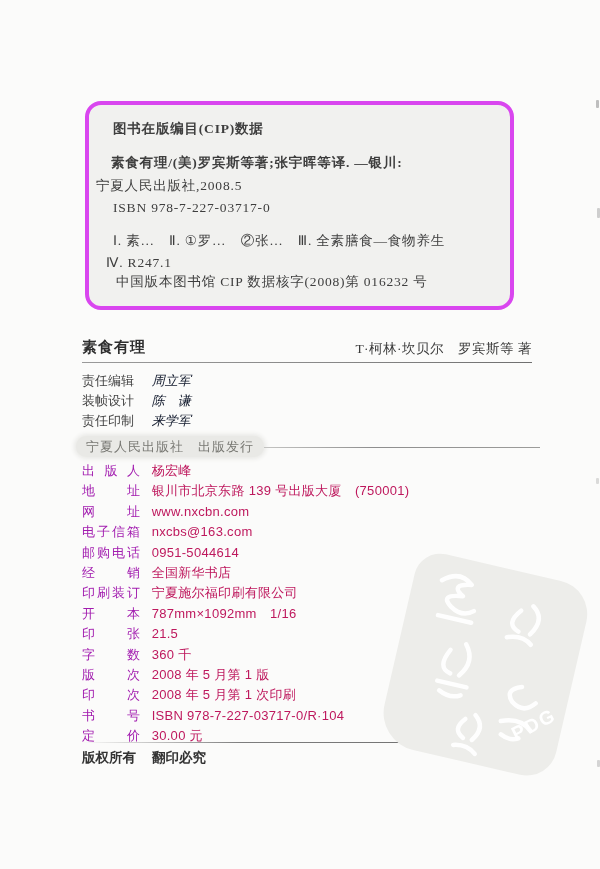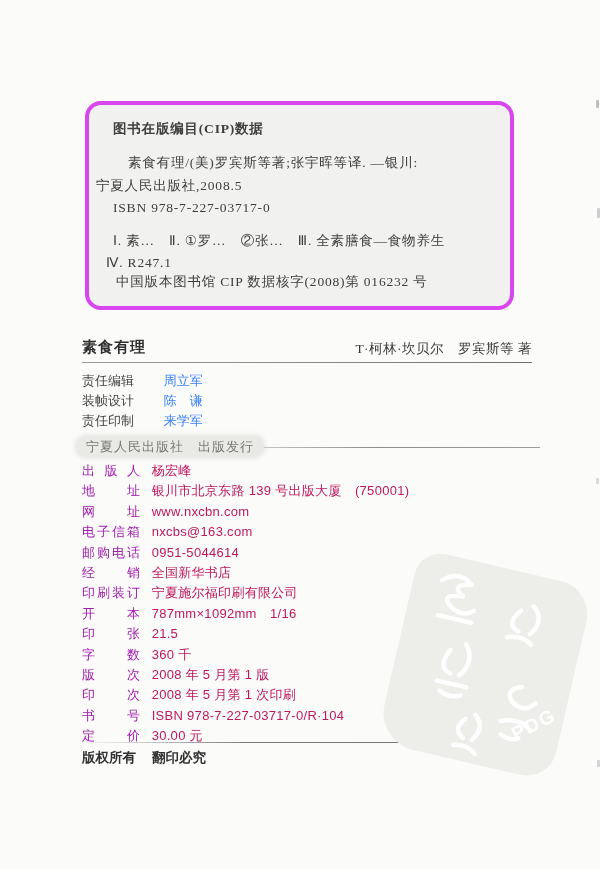--- a/index.html
+++ b/index.html
@@ -11,38 +11,38 @@
   }
   
   .cip-box{
     position:absolute;left:85px;top:101px;width:429px;height:209px;
     background:#f1f1ef;border:4px solid #d946ef;border-radius:16px;
     box-sizing:border-box;
     font-family:"Liberation Serif",serif;color:#3e3e3e;font-size:13.5px;
   }
   .cip-box .ln{position:absolute;white-space:nowrap;letter-spacing:.8px;}
   .cip-heading{left:24px;top:15px;font-weight:bold;letter-spacing:1.5px;}
-  .cip-l1{left:39px;top:49px;}
+  .cip-l1{left:22px;top:49px;font-weight:bold;}
   .cip-l2{left:7px;top:72px;}
   .cip-l3{left:24px;top:95px;letter-spacing:1.2px;}
   .cip-cls{left:24px;top:127px;letter-spacing:1.6px;}
   .cip-cls2{left:17px;top:149px;letter-spacing:1.2px;}
   .cip-rec{left:27px;top:168px;letter-spacing:.6px;font-family:Liberation Serif, serif;}
   
   .title-row{position:absolute;left:82px;top:338px;width:450px;height:22px;}
   .book-title{position:absolute;left:0;top:0;font-size:15px;font-weight:bold;color:#2f2f2f;letter-spacing:1px;}
   .book-authors{position:absolute;right:0;top:2px;font-size:13.5px;color:#3a3a3a;
     font-family:"Liberation Serif",serif;letter-spacing:.5px;}
   .title-divider{position:absolute;left:82px;top:362px;width:450px;height:1px;
     background:linear-gradient(to right,#9a9a9a 0%,#888 55%,#6f6f6f 100%);}
   
   .credits{position:absolute;left:82px;top:371px;}
   .credit-row{height:20px;line-height:20px;white-space:nowrap;}
   .credit-label{display:inline-block;width:58px;color:#444;}
-  .credit-value{display:inline-block;margin-left:20px;color:#3b82f6;}
+  .credit-value{display:inline-block;margin-left:8px;color:#0f172a;font-style:italic;}
   
   .pub-banner{position:absolute;left:76px;top:436px;width:464px;height:22px;text-align:center;}
   .pub-stamp{
     position:absolute;left:0;top:0;height:21px;line-height:21px;padding:0 10px;
     background:#e9e9e6;border-radius:11px;color:#787873;letter-spacing:1px;
     box-shadow:0 0 4px 2px #e9e9e6;
   }
   .pub-line{position:absolute;left:188px;right:0;top:11px;height:1px;
     background:linear-gradient(to right,#c4c4c2,#8e8e8e 40%,#9c9c9a);}
   

